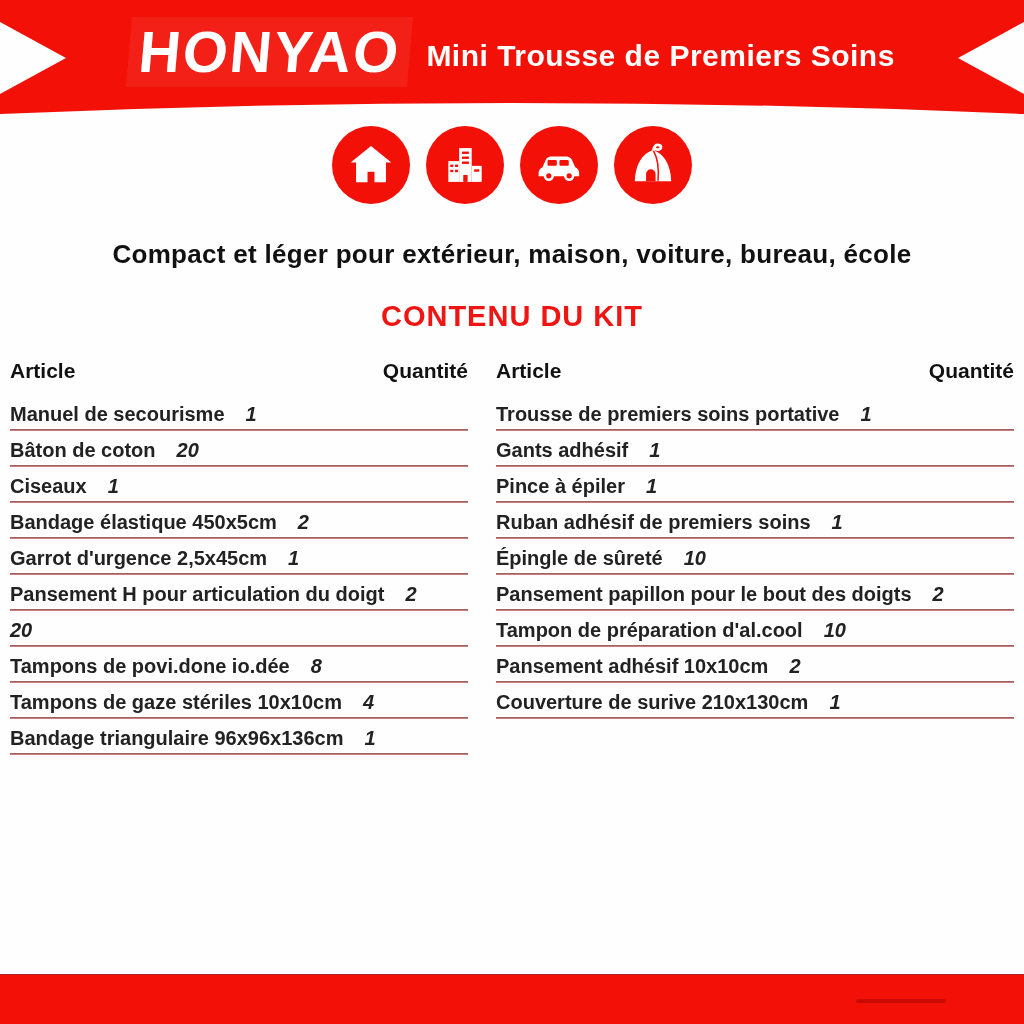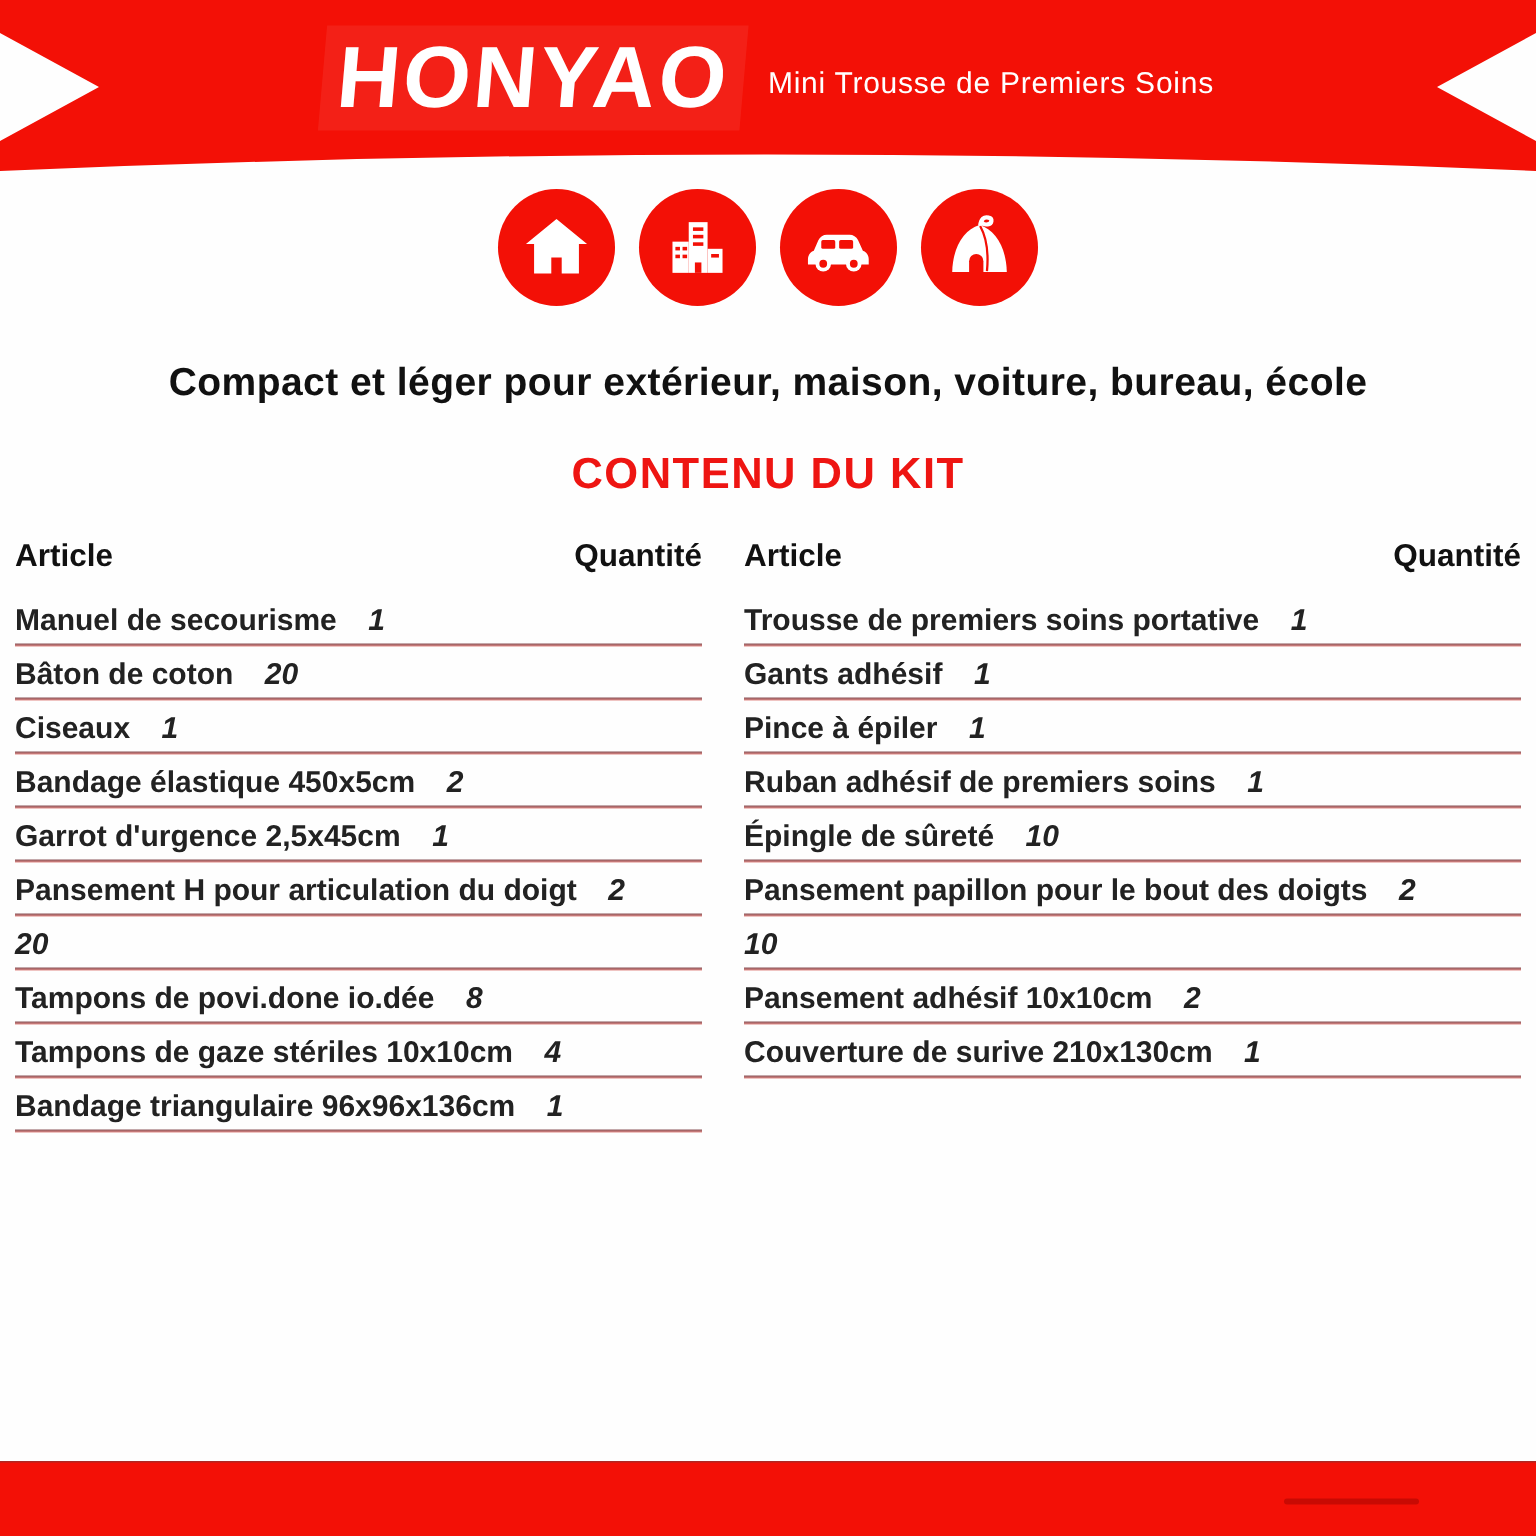--- a/index.html
+++ b/index.html
@@ -18,21 +18,21 @@
   .banner-content {
     position:absolute; top:0; left:0; right:0; height:104px;
     display:flex; align-items:center; justify-content:center; gap:16px;
   }
   .brand {
     color:#fff; font-size:58px; font-weight:900; letter-spacing:2px;
     transform:skewX(-5deg); line-height:1;
     background:rgba(255,255,255,0.07); padding:6px 10px;
   }
   .banner-subtitle {
-    color:#fff; font-size:20px; font-weight:400; letter-spacing:.5px;
+    color:#fff; font-size:30px; font-weight:700; letter-spacing:.5px;
     padding-top:8px;
   }
 
   
   .icon-row { margin-top:6px; display:flex; justify-content:center; gap:16px; }
   .icon-circle {
     width:78px; height:78px; border-radius:50%;
     background:#f31006; display:flex; align-items:center; justify-content:center;
   }
   .icon-circle svg { width:52px; height:52px; }
@@ -212,20 +212,21 @@
       </div>
     <div class="row">
         <span>Épingle de sûreté</span>
         <span class="qty">10</span>
       </div>
     <div class="row">
         <span>Pansement papillon pour le bout des doigts</span>
         <span class="qty">2</span>
       </div>
     <div class="row">
+        <span>Tampon de préparation d'al.cool</span>
         <span class="qty">10</span>
       </div>
     <div class="row">
         <span>Pansement adhésif 10x10cm</span>
         <span class="qty">2</span>
       </div>
     <div class="row">
         <span>Couverture de surive 210x130cm</span>
         <span class="qty">1</span>
       </div>

